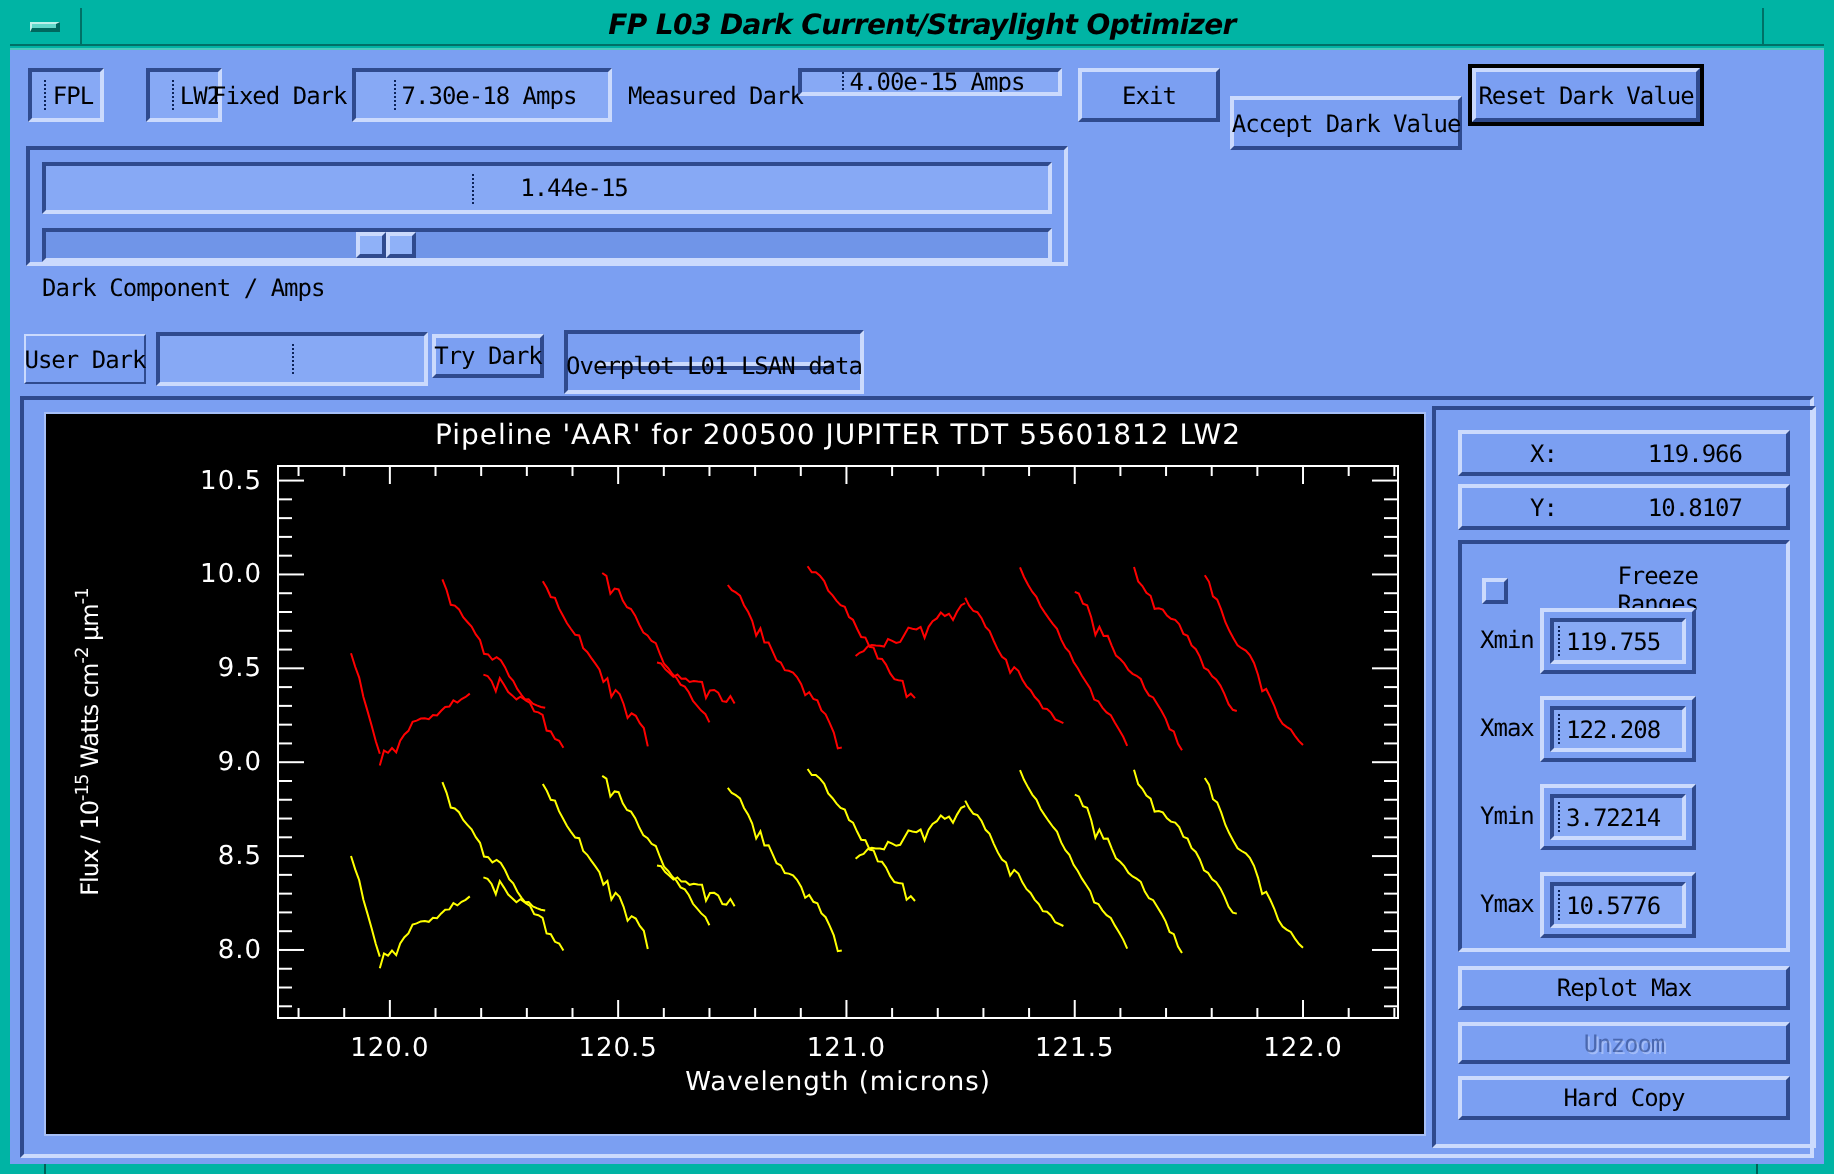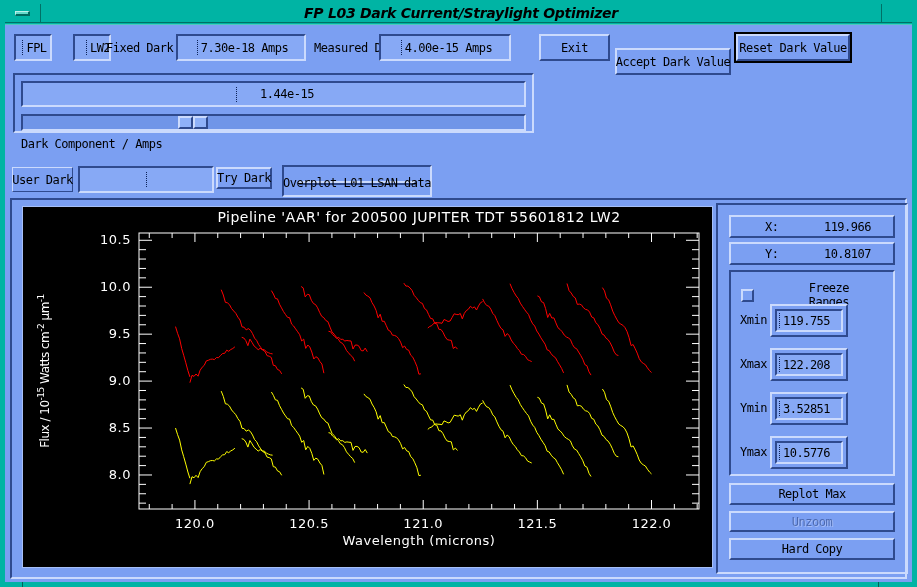--- a/index.html
+++ b/index.html
@@ -61,21 +61,21 @@
     padding-left:3px;white-space:pre;overflow:hidden;justify-content:center;
   }
   .ibeam{width:1px;height:15px;border-left:1px dotted #0c2258;margin-right:3px;flex:0 0 auto;}
   .lbl{position:absolute;white-space:nowrap;}
   
   .fpl{left:9px;top:9px;width:38px;height:27px;}
   .lw2{left:68px;top:9px;width:38px;height:27px;padding-left:12px;}
   .lbl-fixed{left:101px;top:16px;}
   .f-fixed{left:171px;top:9px;width:130px;height:27px;}
   .lbl-meas{left:309px;top:16px;}
-  .f-meas{left:374px;top:9px;width:132px;height:27px;}
+  .f-meas{left:394px;top:9px;width:132px;height:14px;}
   .b-exit{left:534px;top:9px;width:71px;height:27px;}
   .b-accept{left:610px;top:23px;width:116px;height:27px;}
   .focus-ring{position:absolute;left:729px;top:7px;width:118px;height:31px;border:2px solid #000;}
   .b-reset{position:relative;width:100%;height:100%;display:flex;align-items:center;justify-content:center;}
   
   .slider-panel{position:absolute;left:8px;top:48px;width:521px;height:60px;}
   .f-darkcomp{left:6px;top:6px;width:505px;height:26px;}
   .gap-text{padding-left:20px;}
   .trough{position:absolute;left:6px;top:39px;width:505px;height:17px;background:#7095e8;}
   .thumb{position:absolute;top:0;width:30px;height:13px;display:flex;}
@@ -385,21 +385,21 @@
               <span class="ibeam"></span>
               <span>122.208</span>
             </div>
           </div>
         </div>
         <div class="rng-row" style="top:120px;">
           <span class="rng-lbl">Ymin</span>
           <div class="rng-outer">
             <div class="rng-inner">
               <span class="ibeam"></span>
-              <span>3.52851</span>
+              <span>3.72214</span>
             </div>
           </div>
         </div>
         <div class="rng-row" style="top:164px;">
           <span class="rng-lbl">Ymax</span>
           <div class="rng-outer">
             <div class="rng-inner">
               <span class="ibeam"></span>
               <span>10.5776</span>
             </div>

